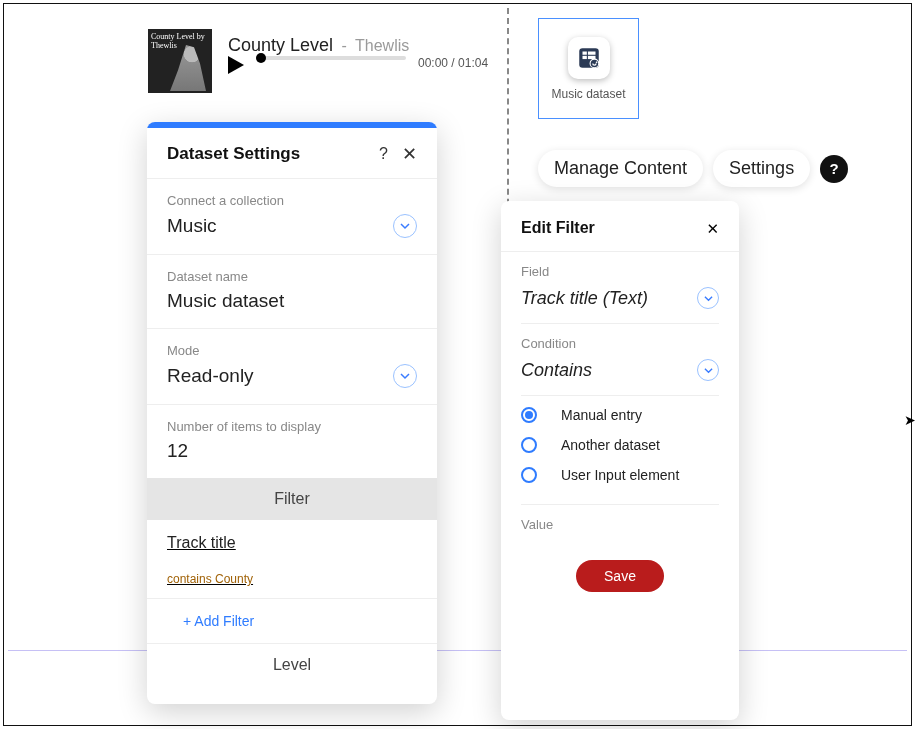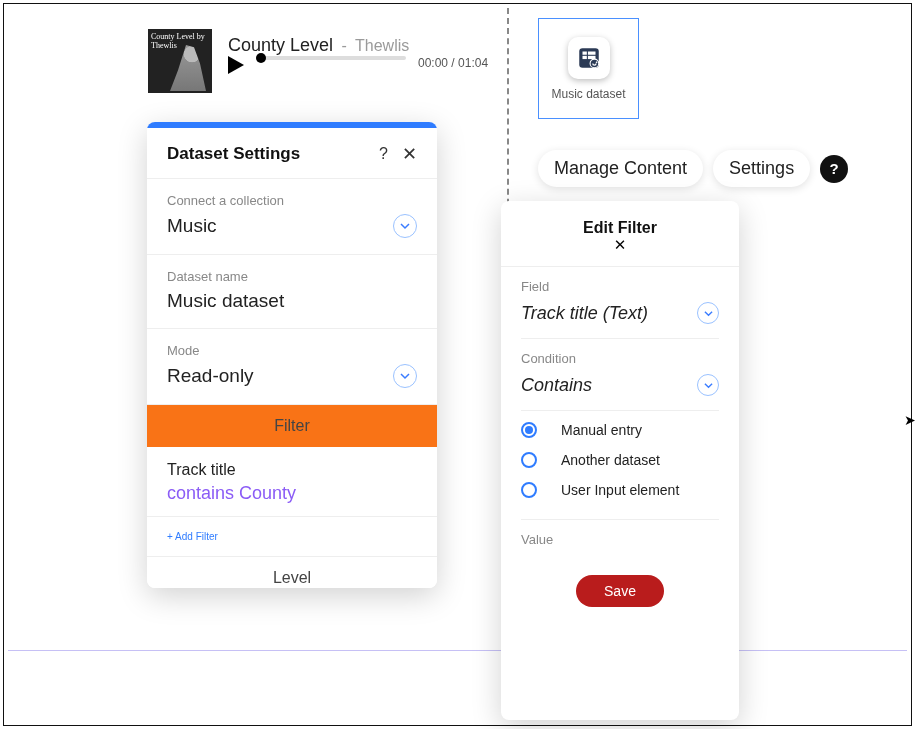--- a/index.html
+++ b/index.html
@@ -23,43 +23,43 @@
 
 .selbox { position:absolute; left:534px; top:14px; width:101px; height:101px; border:1.5px solid #4a90ff; background:#fff; display:flex; flex-direction:column; align-items:center; justify-content:center; }
 .selicon { width:42px; height:42px; border-radius:10px; background:#fff; box-shadow:0 2px 6px rgba(0,0,0,0.25); display:flex; align-items:center; justify-content:center; }
 .sellabel { margin-top:8px; font-size:12px; color:#555; text-shadow:0 0 3px #fff,0 0 3px #fff,0 0 3px #fff; }
 
 .pillrow { position:absolute; left:534px; top:146px; display:flex; align-items:center; gap:10px;}
 .pill { background:#fff; border-radius:20px; padding:8px 16px; font-size:18px; color:#222; box-shadow:0 2px 8px rgba(0,0,0,0.12); cursor:pointer;}
 .helpbtn { width:28px; height:28px; border-radius:50%; background:#111; color:#fff; display:flex; align-items:center; justify-content:center; font-size:15px; font-weight:700; cursor:pointer;}
 
 .panel { position:absolute; background:#fff; border-radius:8px; box-shadow:0 8px 30px rgba(0,0,0,0.18); overflow:hidden; }
-.panel-left { left:143px; top:118px; width:290px; height:466px; }
+.panel-left { left:143px; top:118px; width:290px; height:582px; }
 .topbar { height:6px; background:#2f7cff; }
 .ph { display:flex; align-items:center; justify-content:space-between; padding:16px 20px 14px 20px;}
 .ph-title { font-size:17px; font-weight:700; color:#111;}
 .ph-icons { display:flex; gap:14px; color:#333;}
 .qmark { font-size:16px; cursor:pointer;}
 .xmark { font-size:18px; cursor:pointer; line-height:1;}
 .sep { border-top:1px solid #eee; }
 .field { padding:14px 20px 16px 20px; }
 .flabel { font-size:13px; color:#888; margin-bottom:6px;}
 .fvalrow { display:flex; align-items:center; justify-content:space-between;gap:9px;}
 .fval { font-size:19px; color:#222;}
 .dd { width:24px; height:24px; border:1px solid #9ac2ff; border-radius:50%; display:flex; align-items:center; justify-content:center; cursor:pointer;}
 .dd svg { width:10px; height:10px;}
 .input-like { font-size:19px; color:#222; outline:none; border:none; width:100%;}
-.sectionhead { background:#f97316; text-align:center; padding:12px 0; font-size:16px; color:#444;}
-.filteritem { padding:14px 28px 12px 20px;}
+.sectionhead { background:#e5e5e5; text-align:center; padding:12px 0; font-size:16px; color:#444;}
+.filteritem { padding:14px 28px 12px 20px;text-decoration:underline;}
 .fi-title { font-size:16px; color:#222;}
-.fi-sub { font-size:18px; color:#8b5cf6; margin-top:4px;}
-.addfilter { padding:14px 20px; color:#2f7cff; font-size:10px; cursor:pointer;}
+.fi-sub { font-size:12px; color:#a16207; margin-top:20px;}
+.addfilter { padding:14px 36px; color:#2f7cff; font-size:14px; cursor:pointer;}
 
 .panel-right { left:497px; top:197px; width:238px; height:519px; }
-.ph2 { display:flex; align-items:center; justify-content:space-between; padding:18px 20px 14px 20px;flex-direction:column;}
+.ph2 { display:flex; align-items:center; justify-content:space-between; padding:18px 20px 14px 20px;}
 .ph2-title { font-size:16px; font-weight:700; color:#111;}
 .rfield { padding:12px 20px 14px 20px;}
 .rlabel { font-size:13px; color:#888; margin-bottom:8px;}
 .rvalrow{display:flex; align-items:center; justify-content:space-between;}
 .rval { font-size:18px; color:#222;font-style:italic;}
 .dd2 { width:22px; height:22px; border:1px solid #9ac2ff; border-radius:50%; display:flex; align-items:center; justify-content:center; cursor:pointer;}
 .thinsep{ margin:0 20px; border-top:1px solid #eee;}
 .radios { padding:4px 20px 14px 20px;}
 .rrow { display:flex; align-items:center; gap:24px; padding:7px 0; cursor:pointer;}
 .rcircle { width:16px; height:16px; border:2px solid #2f7cff; border-radius:50%; display:flex; align-items:center; justify-content:center;}
@@ -150,20 +150,24 @@
         <div class="fval">Read-only</div>
         <div class="dd">
             <svg viewBox="0 0 10 10">
               <path d="M1 3 L5 7 L9 3" stroke="#3a7cff" stroke-width="1.5" fill="none"></path>
             </svg>
           </div>
       </div>
     </div>
     <div class="sep"></div>
 
+    <div class="field">
+      <div class="flabel">Number of items to display</div>
+      <div class="input-like">12</div>
+    </div>
 
     <div class="sectionhead">Filter</div>
 
     <div class="filteritem">
       <div class="fi-title">Track title</div>
       <div class="fi-sub">contains County</div>
     </div>
     <div class="sep"></div>
     <div class="addfilter">+ Add Filter</div>
     <div class="sep"></div>

